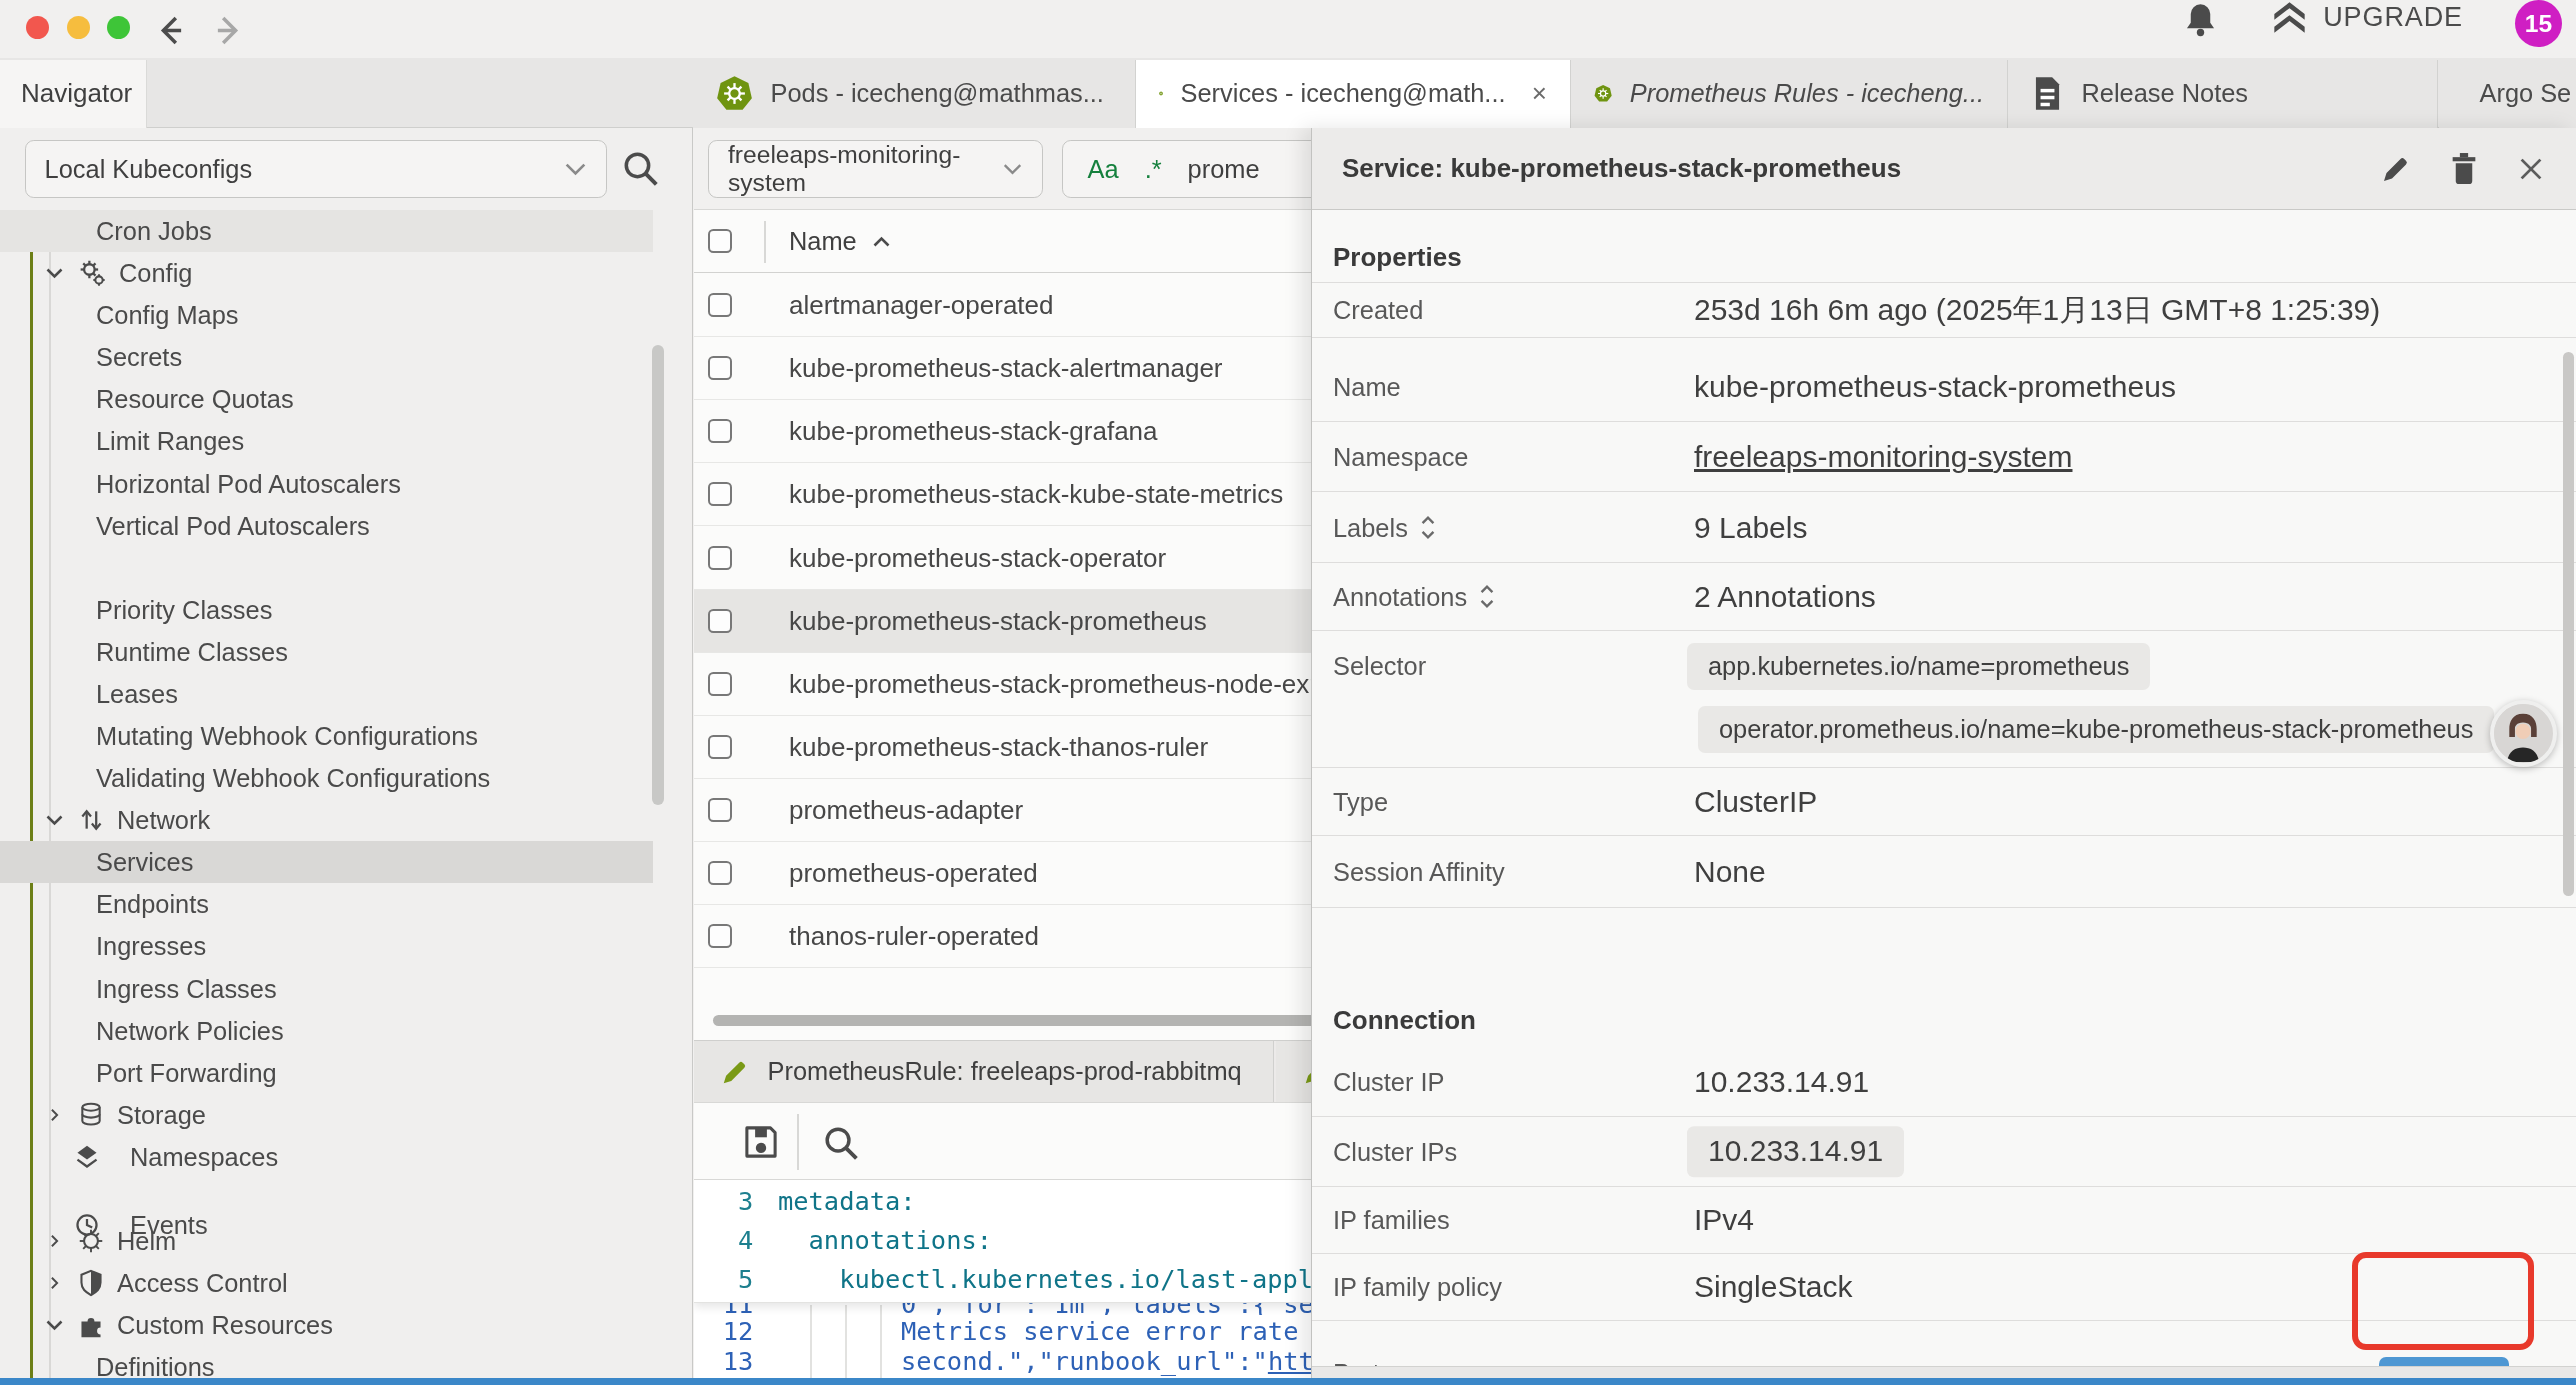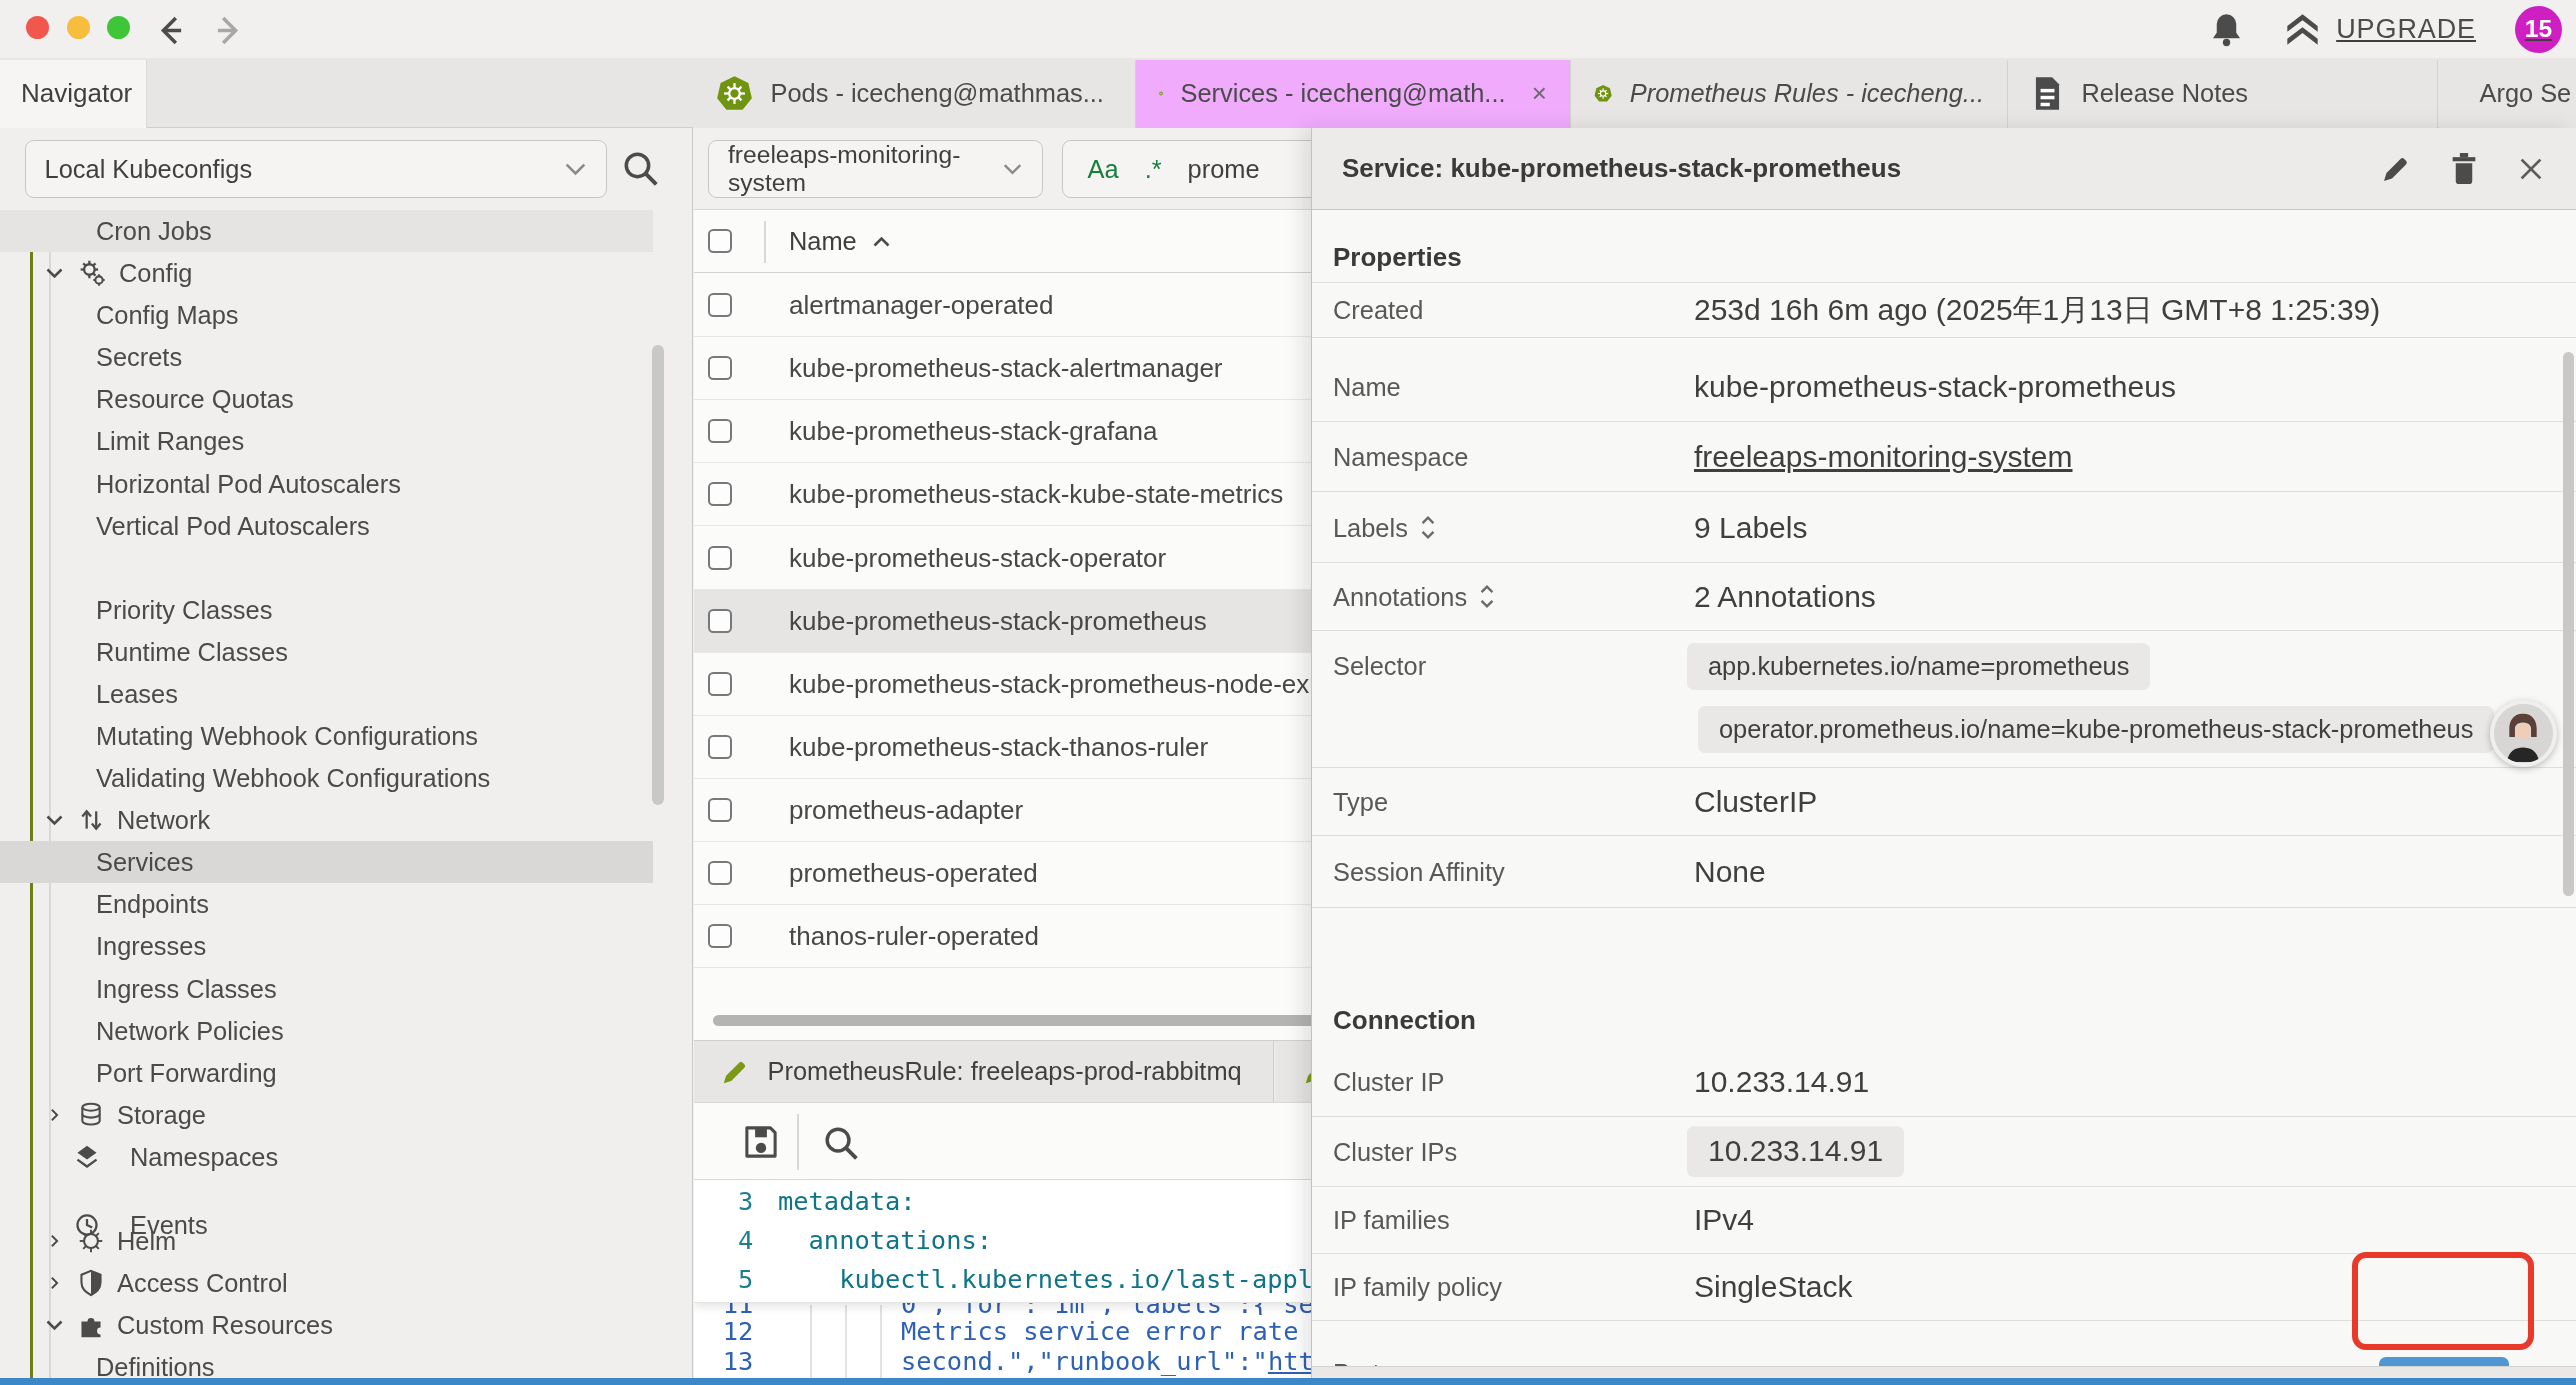--- a/index.html
+++ b/index.html
@@ -7,29 +7,29 @@
   body { font-family:"Liberation Sans","DejaVu Sans",sans-serif; color:#3f3f3f; }
   .app { position:absolute; inset:0; width:2576px; height:1385px; background:#f1f0ef; overflow:hidden; }
 
   
   .titlebar { position:absolute; top:0; left:0; right:0; height:58px; background:#f1f0ef; }
   .tl { position:absolute; top:16px; width:23px; height:23px; border-radius:50%; }
   .tl.red { left:26px; background:#f2574e; }
   .tl.yel { left:67px; background:#f6bd3e; }
   .tl.grn { left:107px; background:#3ec538; }
   .navarrow { position:absolute; top:10.5px; }
-  .titlebar .right { position:absolute; right:14px; top:0; height:58px; display:flex; align-items:center; gap:39px;text-decoration:underline; }
+  .titlebar .right { position:absolute; right:14px; top:0; height:58px; display:flex; align-items:flex-start; gap:52px; }
   .upgrade { display:flex; align-items:center; gap:14px; font-size:27px; color:#4b4b4b; letter-spacing:0.9px; }
   .badge { width:47px; height:47px; border-radius:50%; background:#cf1fc3; color:#fff; font-size:24.6px; font-weight:bold; display:flex; align-items:center; justify-content:center; }
 
   
   .tabstrip { position:absolute; top:58px; left:0; right:0; height:70px; background:#e7e6e5; border-bottom:1.8px solid #cfcfcd; }
   .navtab { position:absolute; left:0; top:1.8px; width:147px; height:68px; background:#f6f5f4; border-right:1.8px solid #dadad8; display:flex; align-items:center; padding-left:21px; font-size:26px; color:#3f3f3f; }
   .dtab { position:absolute; top:1.8px; height:68px; display:flex; align-items:center; gap:17.5px; padding:0 23px; font-size:25.4px; color:#4a4a4a; background:#e7e6e5; border-right:1.8px solid #d2d2d0; overflow:hidden; white-space:nowrap; }
-  .dtab.active { background:#f0abfc; border-left:1.8px solid #d2d2d0; }
+  .dtab.active { background:#ffffff; border-left:1.8px solid #d2d2d0; }
   .dtab .lbl.it { font-style:italic; }
   .dtab .x { font-size:26px; color:#6b6b6b; margin-left:8.8px; }
 
   
   .sidebar { position:absolute; top:128px; left:0; width:693px; bottom:7px; background:#f0efee; border-right:1.8px solid #c9c9c7; }
   .select { display:flex; align-items:center; border:1.8px solid #c6c6c4; border-radius:8.8px; background:#f5f4f3; font-size:25.4px; color:#3f3f3f; padding:0 19px; }
   .select .chev { margin-left:auto; }
   .kubeselect { position:absolute; top:12.3px; left:24.6px; width:582px; height:58px; }
   .sb-search-ic { position:absolute; top:21px; left:621px; }
   .tree { position:absolute; top:82px; left:0; right:0; bottom:0; overflow:hidden; }

